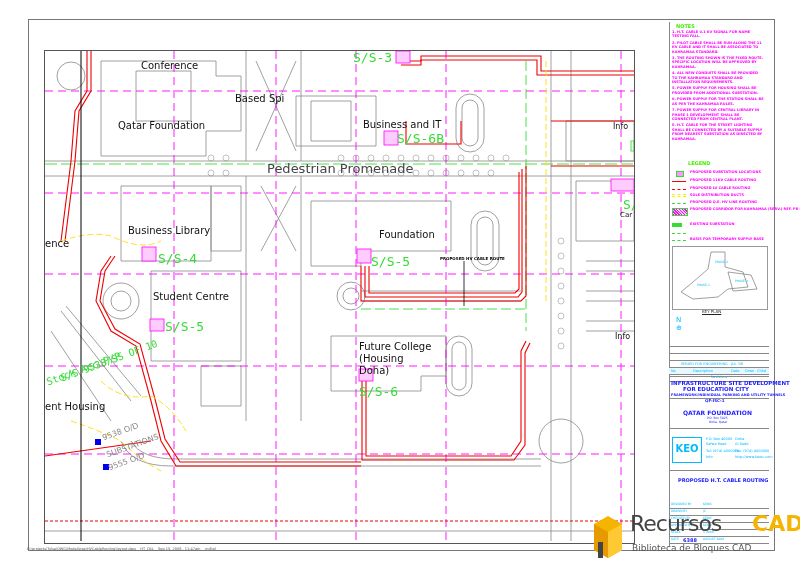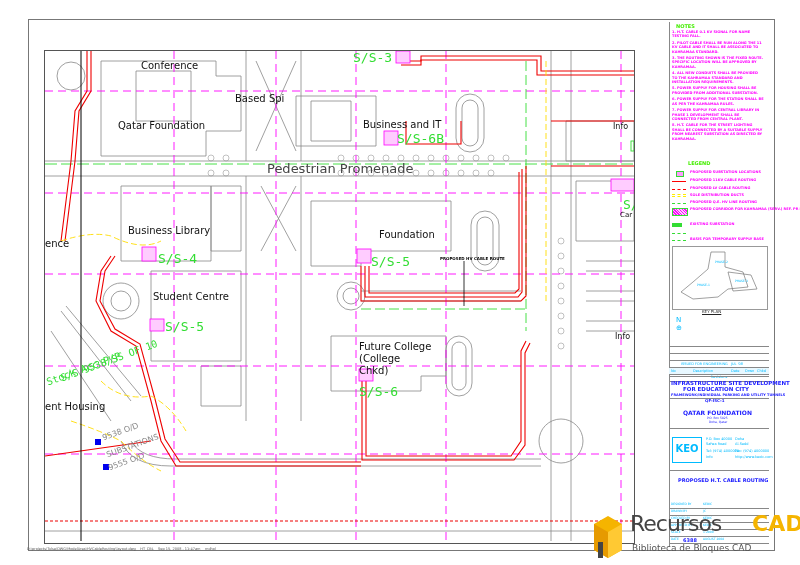--- a/index.html
+++ b/index.html
@@ -206,22 +206,22 @@
     </svg>
 
     <div class="map-label" style="left:96px;top:9px;">Conference</div>
     <div class="map-label" style="left:73px;top:69px;">Qatar Foundation</div>
     <div class="map-label" style="left:190px;top:42px;">Based Spi</div>
     <div class="map-label" style="left:318px;top:68px;">Business and IT</div>
     <div class="map-label" style="left:83px;top:174px;">Business Library</div>
     <div class="map-label" style="left:108px;top:240px;">Student Centre</div>
     <div class="map-label" style="left:334px;top:178px;">Foundation</div>
     <div class="map-label" style="left:314px;top:290px;">Future College</div>
-    <div class="map-label" style="left:314px;top:302px;">(College</div>
-    <div class="map-label" style="left:314px;top:314px;">Chkd)</div>
+    <div class="map-label" style="left:314px;top:302px;">(Housing</div>
+    <div class="map-label" style="left:314px;top:314px;">Doha)</div>
     <div class="map-label" style="left:0px;top:350px;">ent Housing</div>
     <div class="map-label" style="left:0px;top:187px;">ence</div>
     <div class="map-label" style="left:568px;top:71px;font-size:8px;">Info</div>
     <div class="map-label" style="left:575px;top:160px;font-size:7px;">Car</div>
     <div class="map-label" style="left:570px;top:281px;font-size:8px;">Info</div>
     <div class="map-label" style="left:222px;top:110px;font-size:13px;color:#444;">Pedestrian Promenade</div>
     <div class="small-note" style="left:395px;top:205px;">PROPOSED HV CABLE ROUTE</div>
 
     <div class="ss-label" style="left:308px;top:-1px;">S/S-3</div>
     <div class="ss-label" style="left:352px;top:80px;">S/S-6B</div>

